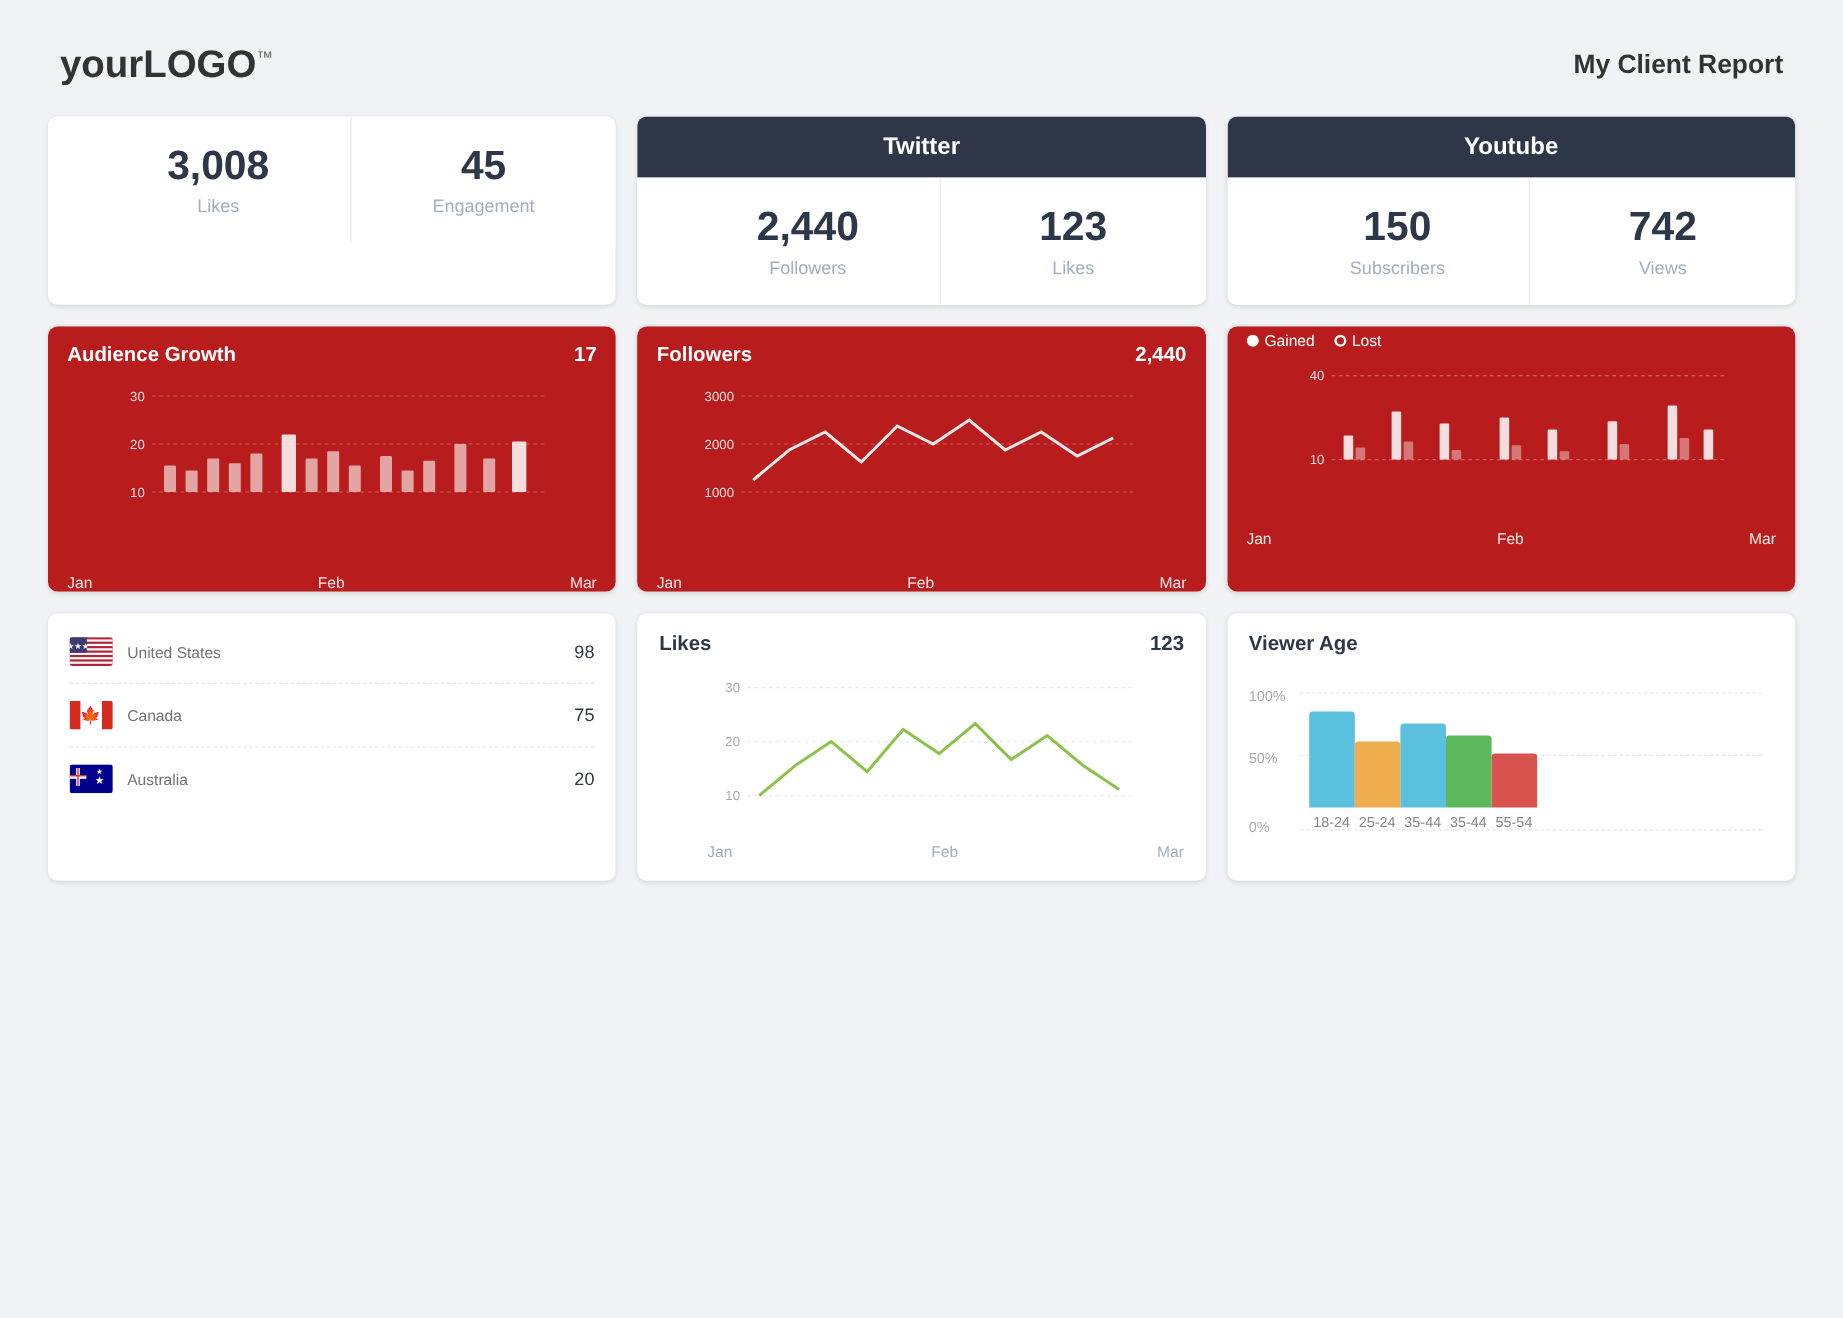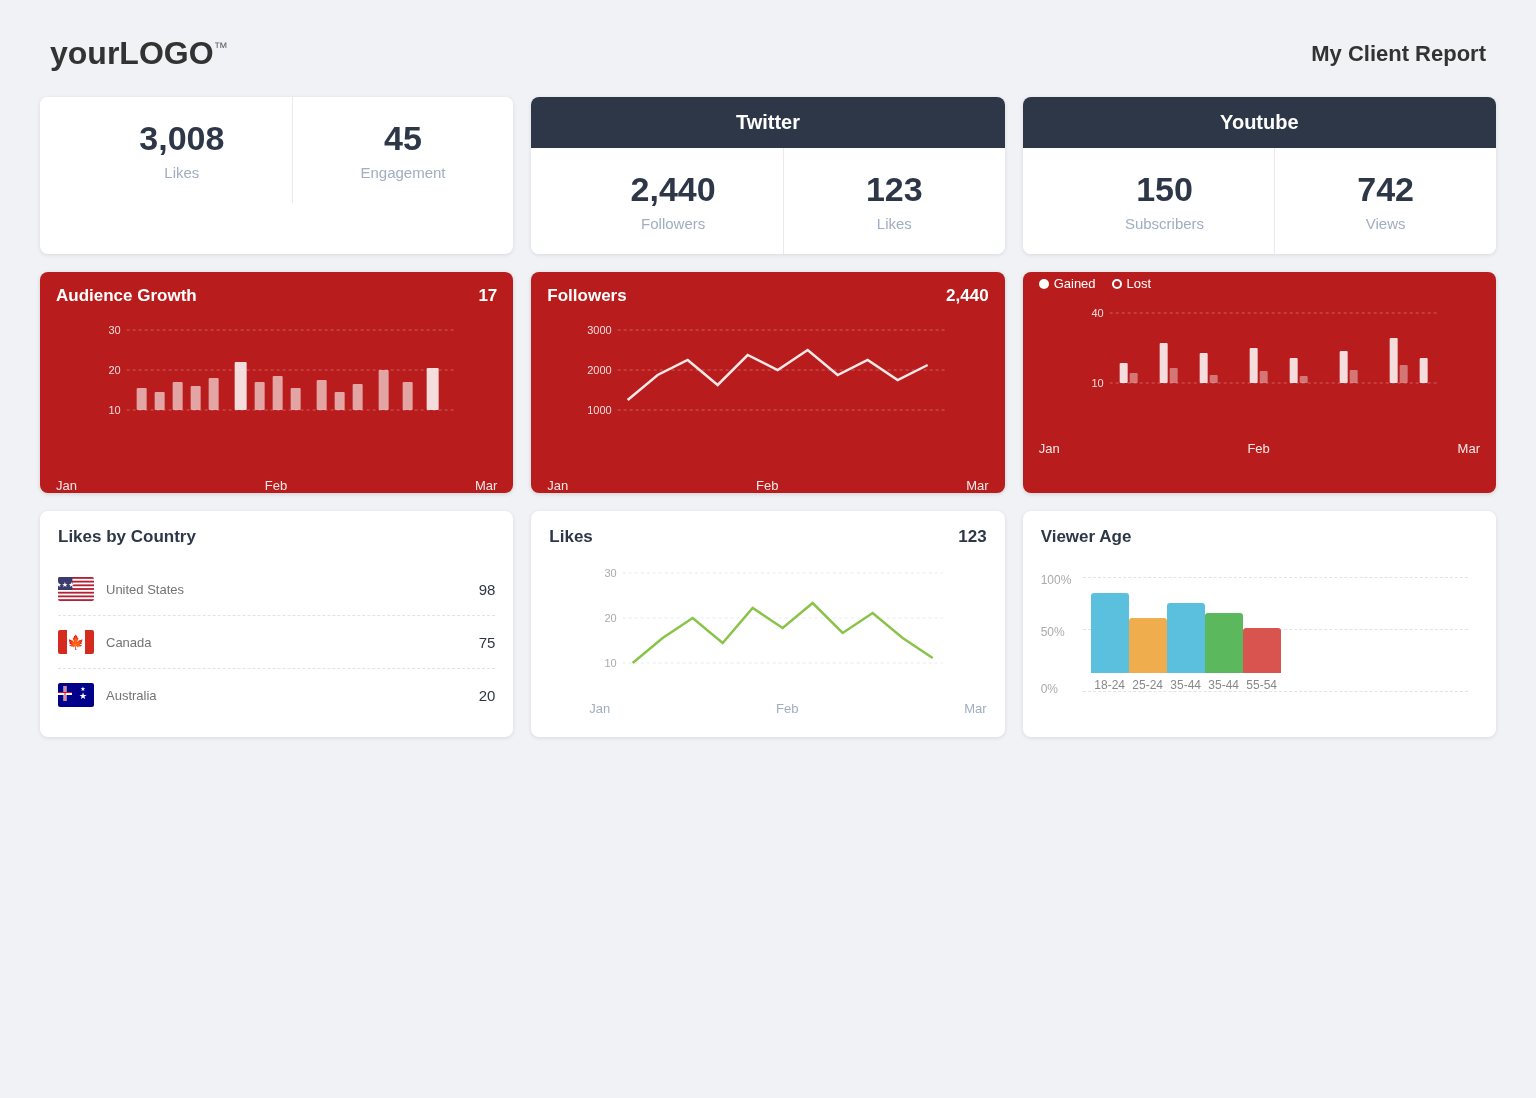--- a/index.html
+++ b/index.html
@@ -377,23 +377,20 @@
       <span class="chart-axis-label">Jan</span>
       <span class="chart-axis-label">Feb</span>
       <span class="chart-axis-label">Mar</span>
     </div>
   </div>
 </div>
 
 <div class="grid-3">
 
   <div class="white-card">
-    <div class="white-card-header">
-      <span class="white-card-title">Likes by Country</span>
-    </div>
     <div class="white-card-body">
 
       <div class="country-item">
         <div class="flag">
           <svg width="36" height="24" viewBox="0 0 36 24">
             <rect width="36" height="24" fill="#B22234"></rect>
             <rect y="1.85" width="36" height="1.85" fill="white"></rect>
             <rect y="5.54" width="36" height="1.85" fill="white"></rect>
             <rect y="9.23" width="36" height="1.85" fill="white"></rect>
             <rect y="12.92" width="36" height="1.85" fill="white"></rect>

